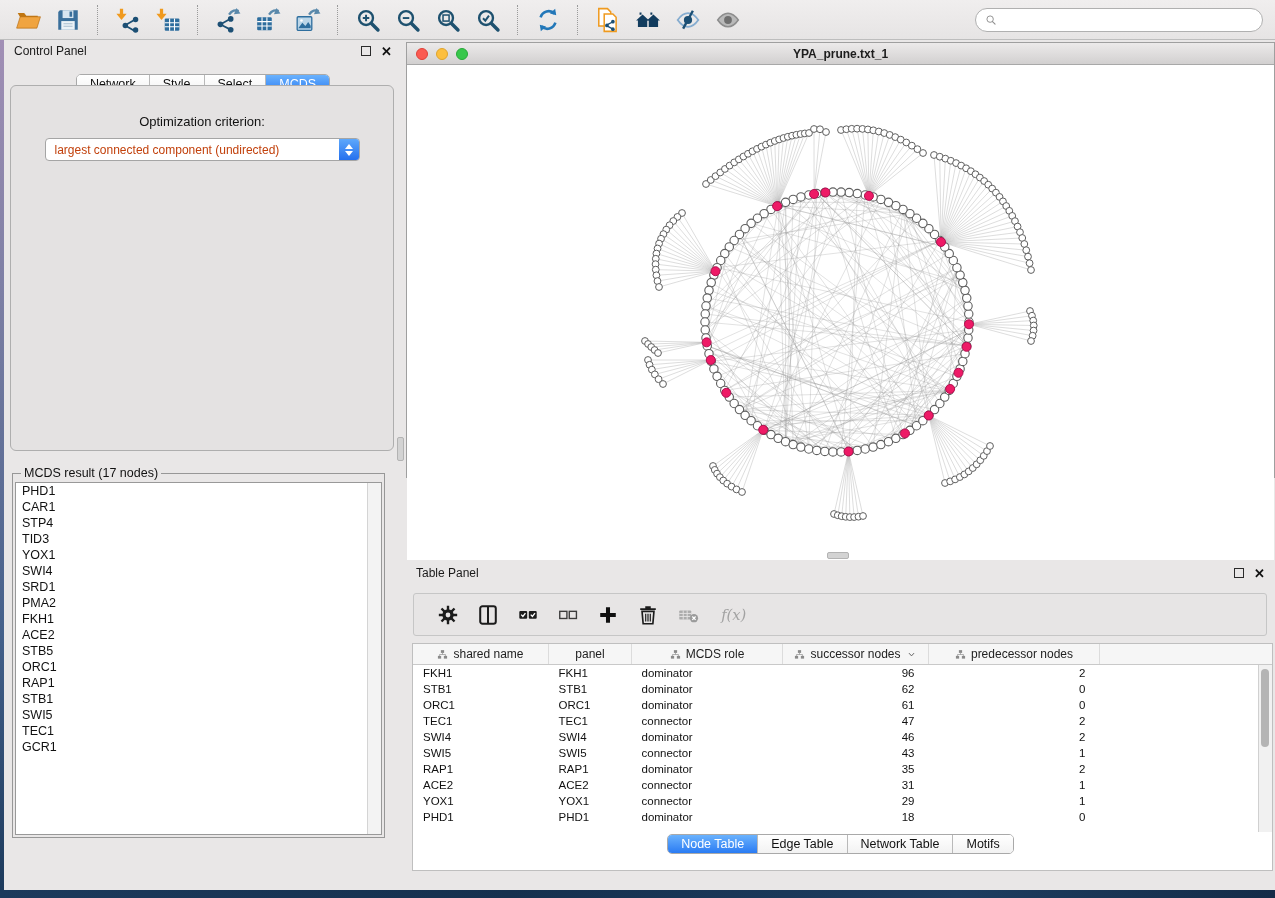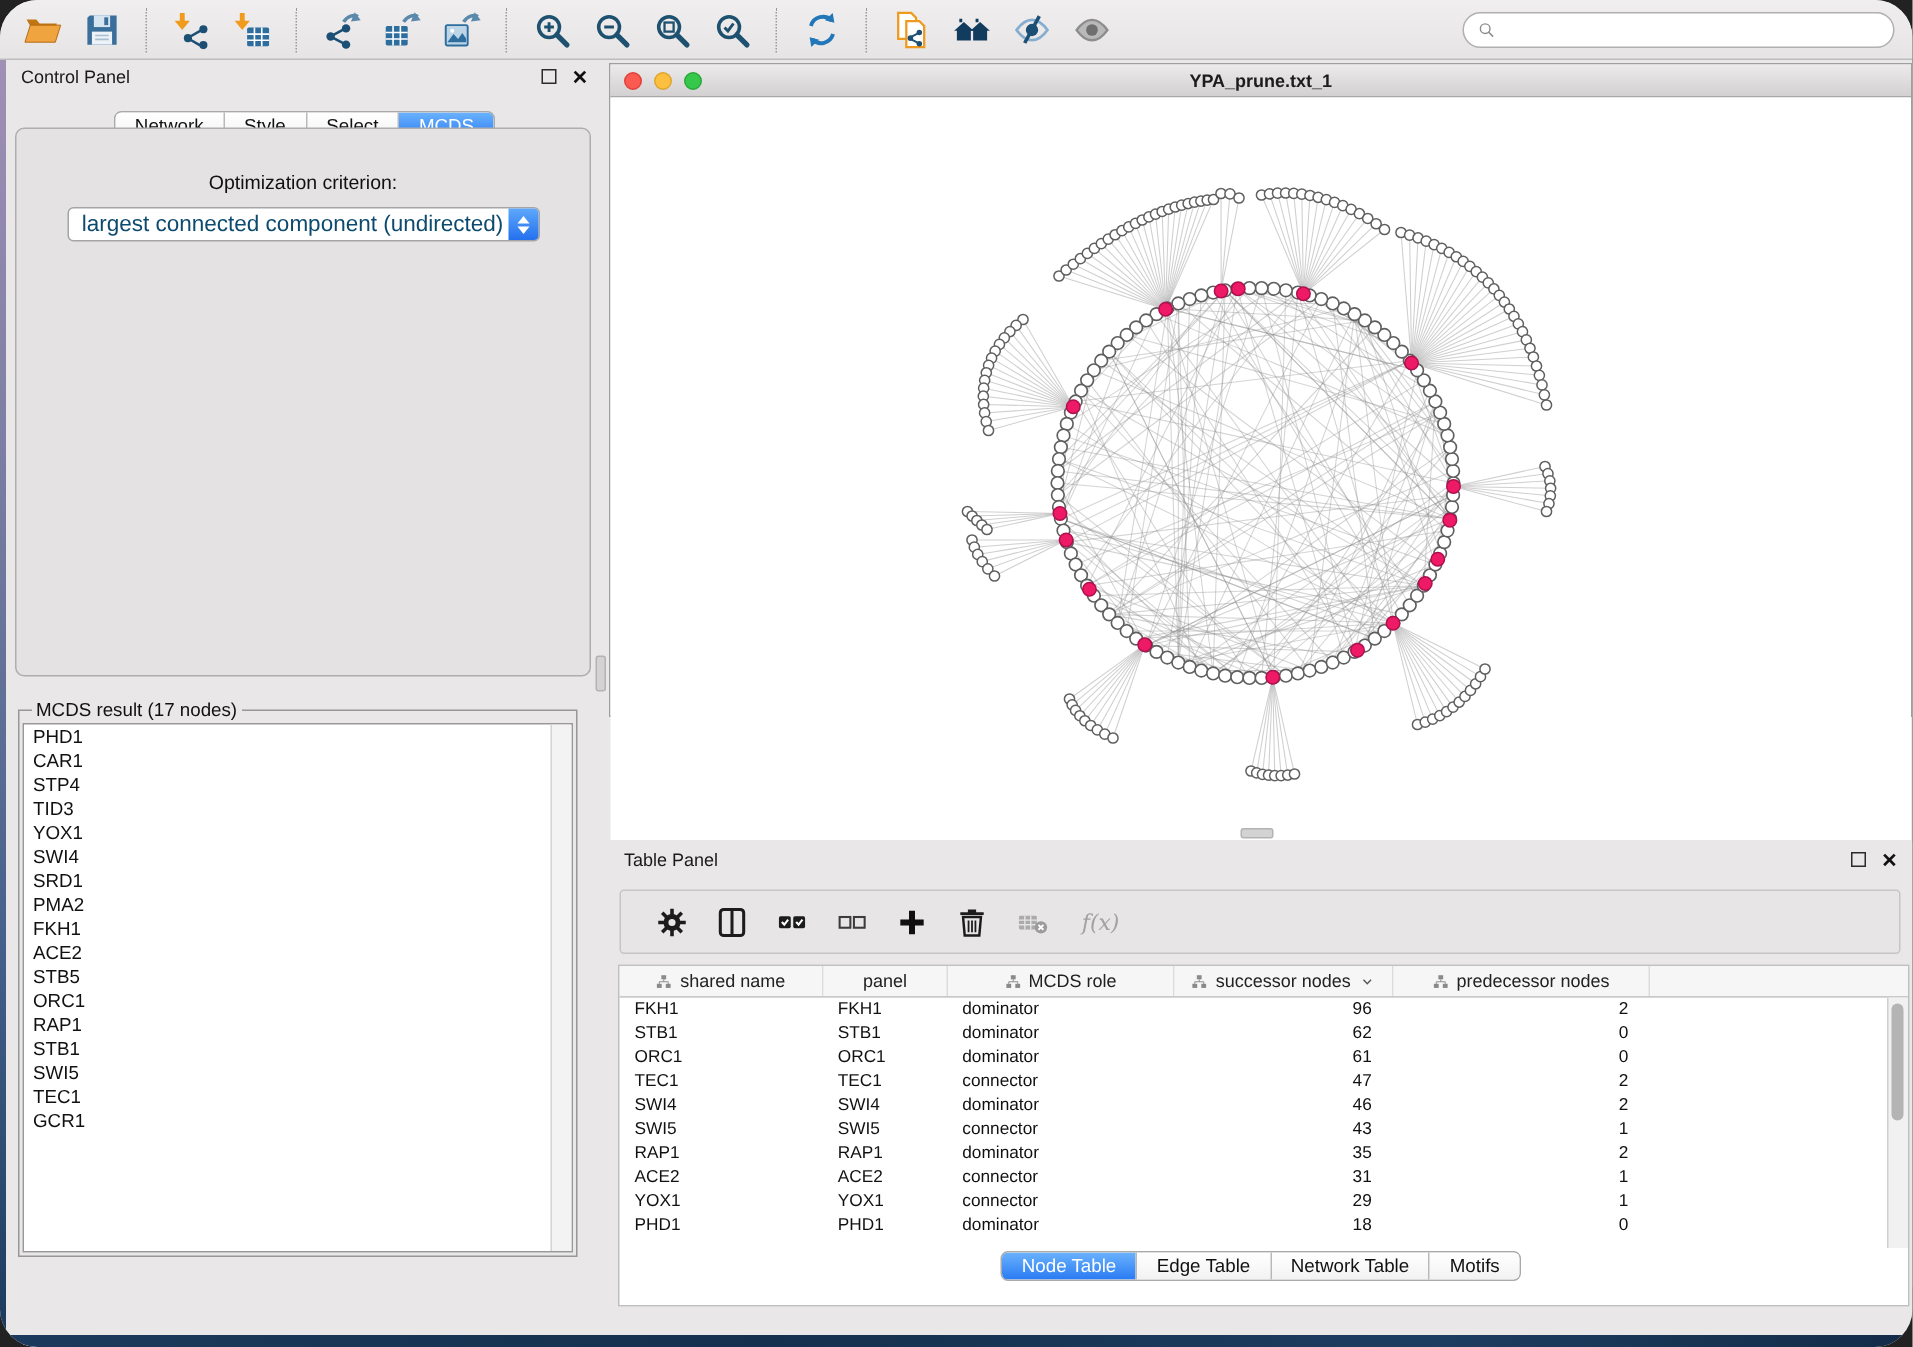--- a/index.html
+++ b/index.html
@@ -1,17 +1,17 @@
 <!DOCTYPE html>
 <html><head>
 <meta charset="utf-8">
 <style>
   html,body{margin:0;padding:0;}
   body{font-family:"Liberation Sans",sans-serif;background:#222;}
-  .app{position:relative;width:1275px;height:898px;background:#e9e7e7;overflow:hidden;border-radius:25px;}
+  .app{position:relative;width:1275px;height:898px;background:#e9e7e7;overflow:hidden;}
 
   
   .toolbar{position:absolute;left:0;top:0;width:1275px;height:40px;background:linear-gradient(#f0eeee,#e6e4e4);border-bottom:1px solid #bdbdbd;display:flex;align-items:center;padding-left:8px;box-sizing:border-box;}
   .tb-btn{width:34px;height:32px;border:none;background:transparent;padding:2px;margin:0 3px;cursor:pointer;}
   .tb-btn svg{width:26px;height:26px;display:block;margin:auto;}
   .tb-sep{width:1px;height:30px;margin:0 9px;border-left:1px dotted #9a9a9a;}
   .searchbox{position:absolute;right:12px;top:8px;width:288px;height:24px;background:#fff;border:1px solid #b0b0b0;border-radius:12px;display:flex;align-items:center;padding:0 8px;box-sizing:border-box;}
   .searchbox svg{width:14px;height:14px;flex:0 0 auto;}
   .searchbox input{border:none;outline:none;flex:1;font-size:12px;margin-left:5px;background:transparent;font-family:"Liberation Sans",sans-serif;}
 
@@ -24,21 +24,21 @@
   
   .control-panel{position:absolute;left:4px;top:40px;width:398px;height:818px;background:#e9e7e7;}
   .cp-tabbar{position:absolute;left:0;top:34px;width:100%;display:flex;justify-content:center;}
   .seg{display:inline-flex;border:1px solid #a9a9a9;border-radius:5px;overflow:hidden;background:#fff;}
   .seg-tab{padding:2px 13px;font-size:12.5px;color:#111;background:linear-gradient(#ffffff,#f2f2f2);border-left:1px solid #b9b9b9;cursor:pointer;white-space:nowrap;}
   .seg-tab:first-child{border-left:none;}
   .seg-tab.active{background:linear-gradient(#6ab2fd,#2a7bf3);color:#fff;}
   .cp-content{position:absolute;left:6px;top:45px;width:384px;height:366px;background:#e4e2e2;border:1px solid #aeaeae;border-radius:6px;box-sizing:border-box;}
   .opt-label{margin-top:28px;text-align:center;font-size:13px;color:#111;}
   .dropdown{position:relative;margin:9px auto 0 auto;width:315px;height:23px;background:#fff;border:1px solid #a5a5a5;border-radius:4px;display:flex;align-items:center;cursor:pointer;box-sizing:border-box;}
-  .dropdown .dd-value{flex:1;font-size:15px;padding-left:9px;color:#0c4a6e;white-space:nowrap;overflow:hidden;}
+  .dropdown .dd-value{flex:1;font-size:12px;padding-left:9px;color:#c2410c;white-space:nowrap;overflow:hidden;}
   .dd-stepper{width:20px;height:21px;border-radius:0 3px 3px 0;background:linear-gradient(#5ea8fb,#2470ee);display:flex;flex-direction:column;align-items:center;justify-content:center;gap:2px;}
   .dd-stepper .up{width:0;height:0;border-left:4px solid transparent;border-right:4px solid transparent;border-bottom:5px solid #fff;}
   .dd-stepper .down{width:0;height:0;border-left:4px solid transparent;border-right:4px solid transparent;border-top:5px solid #fff;}
   .btn-row{margin-top:13px;display:flex;justify-content:center;gap:13px;}
   .mac-btn{font-family:"Liberation Sans",sans-serif;font-size:13px;color:#111;background:linear-gradient(#ffffff,#f1f1f1);border:1px solid #ababab;border-radius:4px;padding:3px 14px;cursor:pointer;}
   .btn-run{border:1px solid #7aa6df;box-shadow:0 0 0 3px #a7c7f5;}
   .result-box{position:absolute;left:8px;top:426px;width:373px;height:372px;border:1px solid #979797;margin:0;padding:2px;background:#e9e7e7;box-sizing:border-box;}
   .result-box legend{font-size:12.5px;color:#111;padding:0 3px;margin-left:6px;}
   .result-list{position:relative;width:100%;height:100%;background:#fff;border:1px solid #999;box-sizing:border-box;overflow:hidden;}
   .mcds-item{font-size:12.5px;line-height:16px;padding-left:6px;color:#111;cursor:default;}

